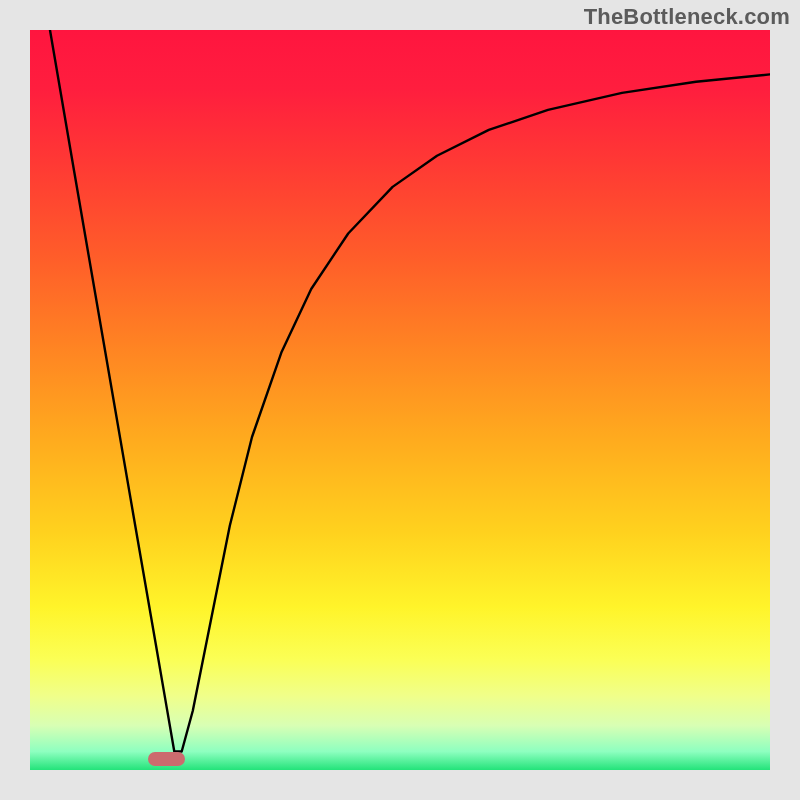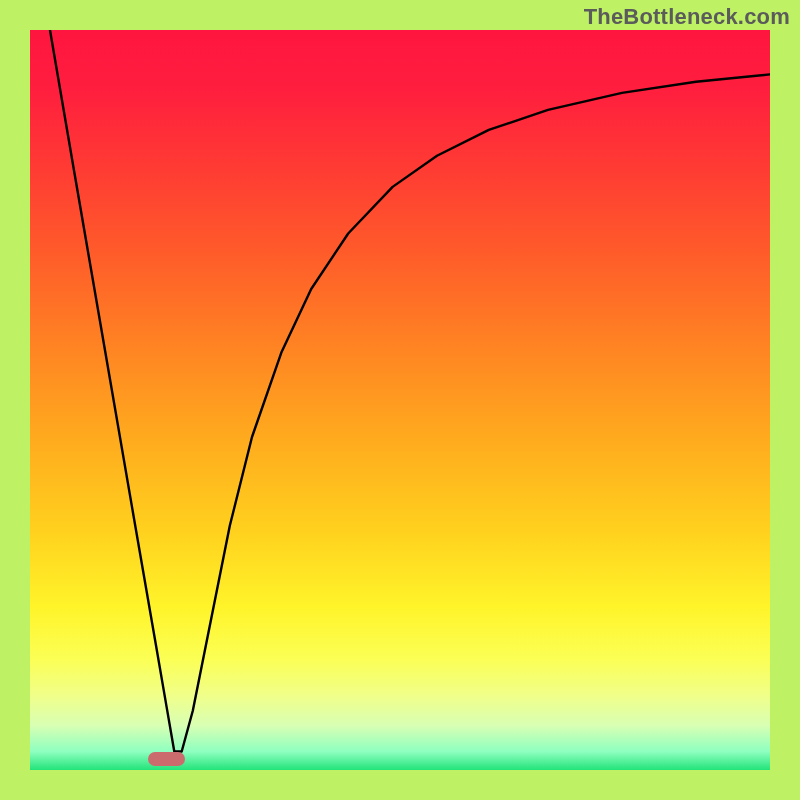--- a/index.html
+++ b/index.html
@@ -8,21 +8,21 @@
     width: 800px;
     height: 800px;
     overflow: hidden;
     background: #000;
     font-family: Arial, Helvetica, sans-serif;
   }
   .frame {
     position: relative;
     width: 800px;
     height: 800px;
-    background: #bef264;
+    background: #e5e5e5;
   }
   .plot {
     position: absolute;
     left: 30px;
     top: 30px;
     width: 740px;
     height: 740px;
     overflow: hidden;
   }
   .watermark {

